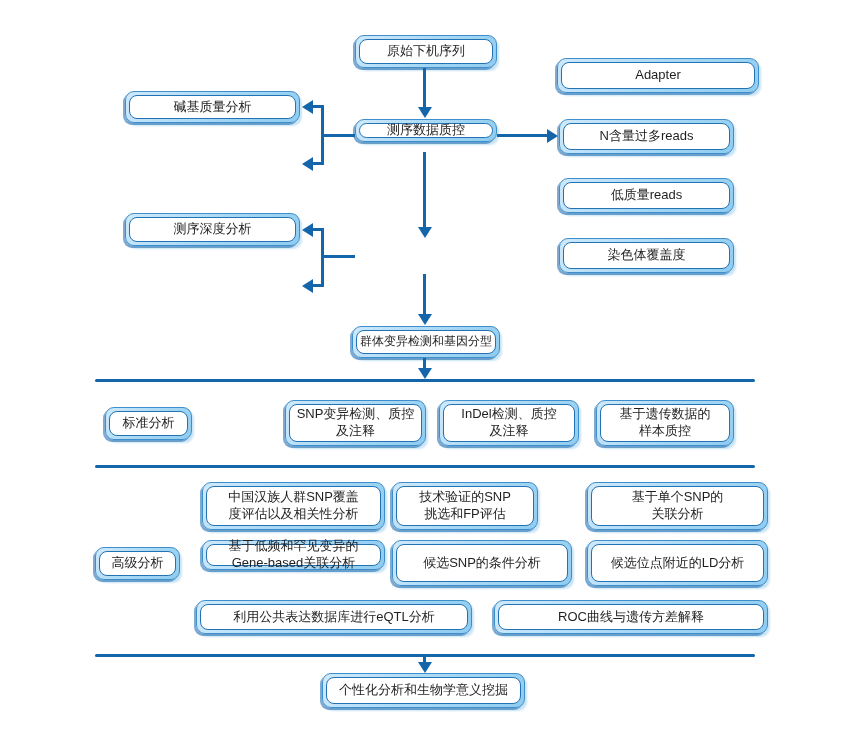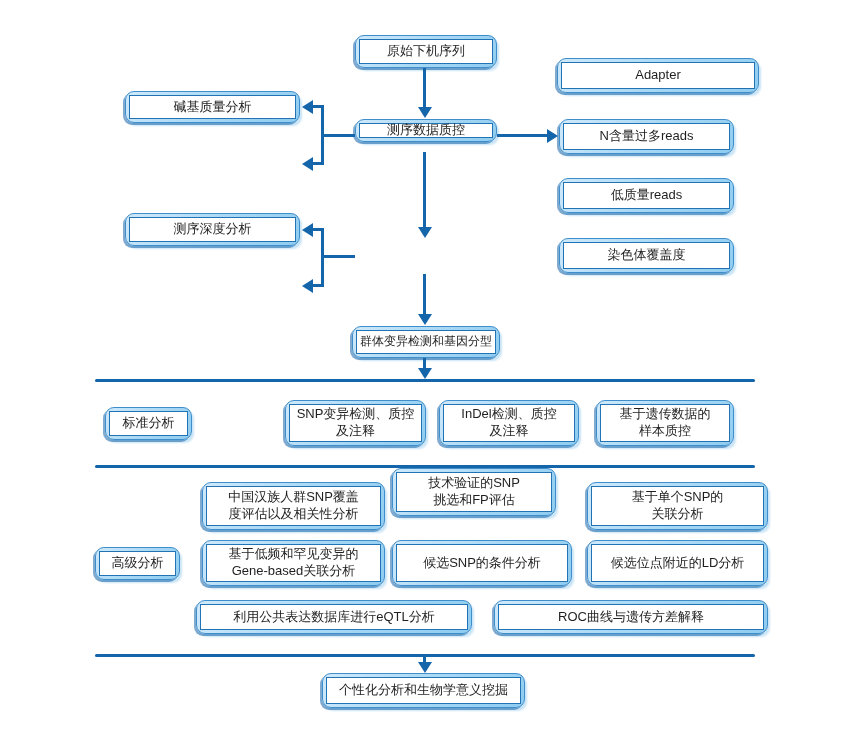--- a/index.html
+++ b/index.html
@@ -8,21 +8,21 @@
     font-family:"Liberation Sans","DejaVu Sans",sans-serif;
   }
   .box{
     position:absolute;box-sizing:border-box;
     background:linear-gradient(135deg,#cfe9fb 0%,#a6d7f4 55%,#8fccf0 100%);
     border:1px solid #3e8ecb;border-radius:9px;padding:3px;
     box-shadow:-2px 2px 0 rgba(24,100,168,0.55), 2px 3px 2px rgba(156,205,238,0.55);
   }
   .bi{
     box-sizing:border-box;width:100%;height:100%;
-    background:#ffffff;border:1px solid #2173b4;border-radius:0;
+    background:#ffffff;border:1px solid #2173b4;border-radius:8px;
     display:flex;align-items:center;justify-content:center;text-align:center;
     font-size:13px;line-height:1.3;color:#1f1f1f;white-space:pre-line;
     padding:0 2px;
   }
   .bi.sm{font-size:12px;}
   .hline{position:absolute;height:3px;background:#1565ab;}
   .vline{position:absolute;width:3px;background:#1565ab;}
   .divider{position:absolute;height:3px;background:#1565ab;border-radius:2px;}
   .arr-down{position:absolute;width:0;height:0;
     border-left:7px solid transparent;border-right:7px solid transparent;
@@ -89,29 +89,29 @@
 样本质控</div>
   </div>
 
   <div class="box" style="left:95px;top:547px;width:85px;height:33px">
     <div class="bi">高级分析</div>
   </div>
   <div class="box" style="left:202px;top:482px;width:183px;height:48px">
     <div class="bi">中国汉族人群SNP覆盖
 度评估以及相关性分析</div>
   </div>
-  <div class="box" style="left:392px;top:468px;width:164px;height:48px">
+  <div class="box" style="left:392px;top:482px;width:146px;height:48px">
     <div class="bi">技术验证的SNP
 挑选和FP评估</div>
   </div>
   <div class="box" style="left:587px;top:482px;width:181px;height:48px">
     <div class="bi">基于单个SNP的
 关联分析</div>
   </div>
-  <div class="box" style="left:202px;top:540px;width:183px;height:46px">
+  <div class="box" style="left:202px;top:540px;width:183px;height:30px">
     <div class="bi">基于低频和罕见变异的
 Gene-based关联分析</div>
   </div>
   <div class="box" style="left:392px;top:540px;width:180px;height:46px">
     <div class="bi">候选SNP的条件分析</div>
   </div>
   <div class="box" style="left:587px;top:540px;width:181px;height:46px">
     <div class="bi">候选位点附近的LD分析</div>
   </div>
   <div class="box" style="left:196px;top:600px;width:276px;height:34px">

